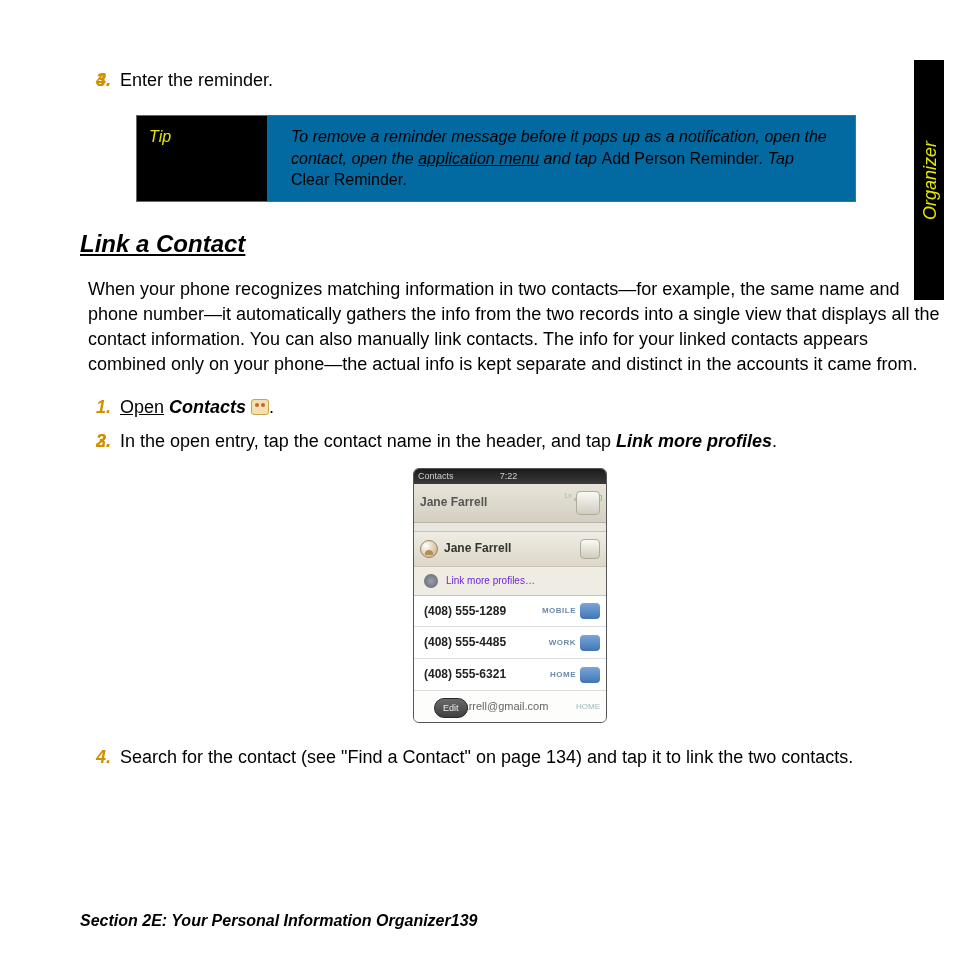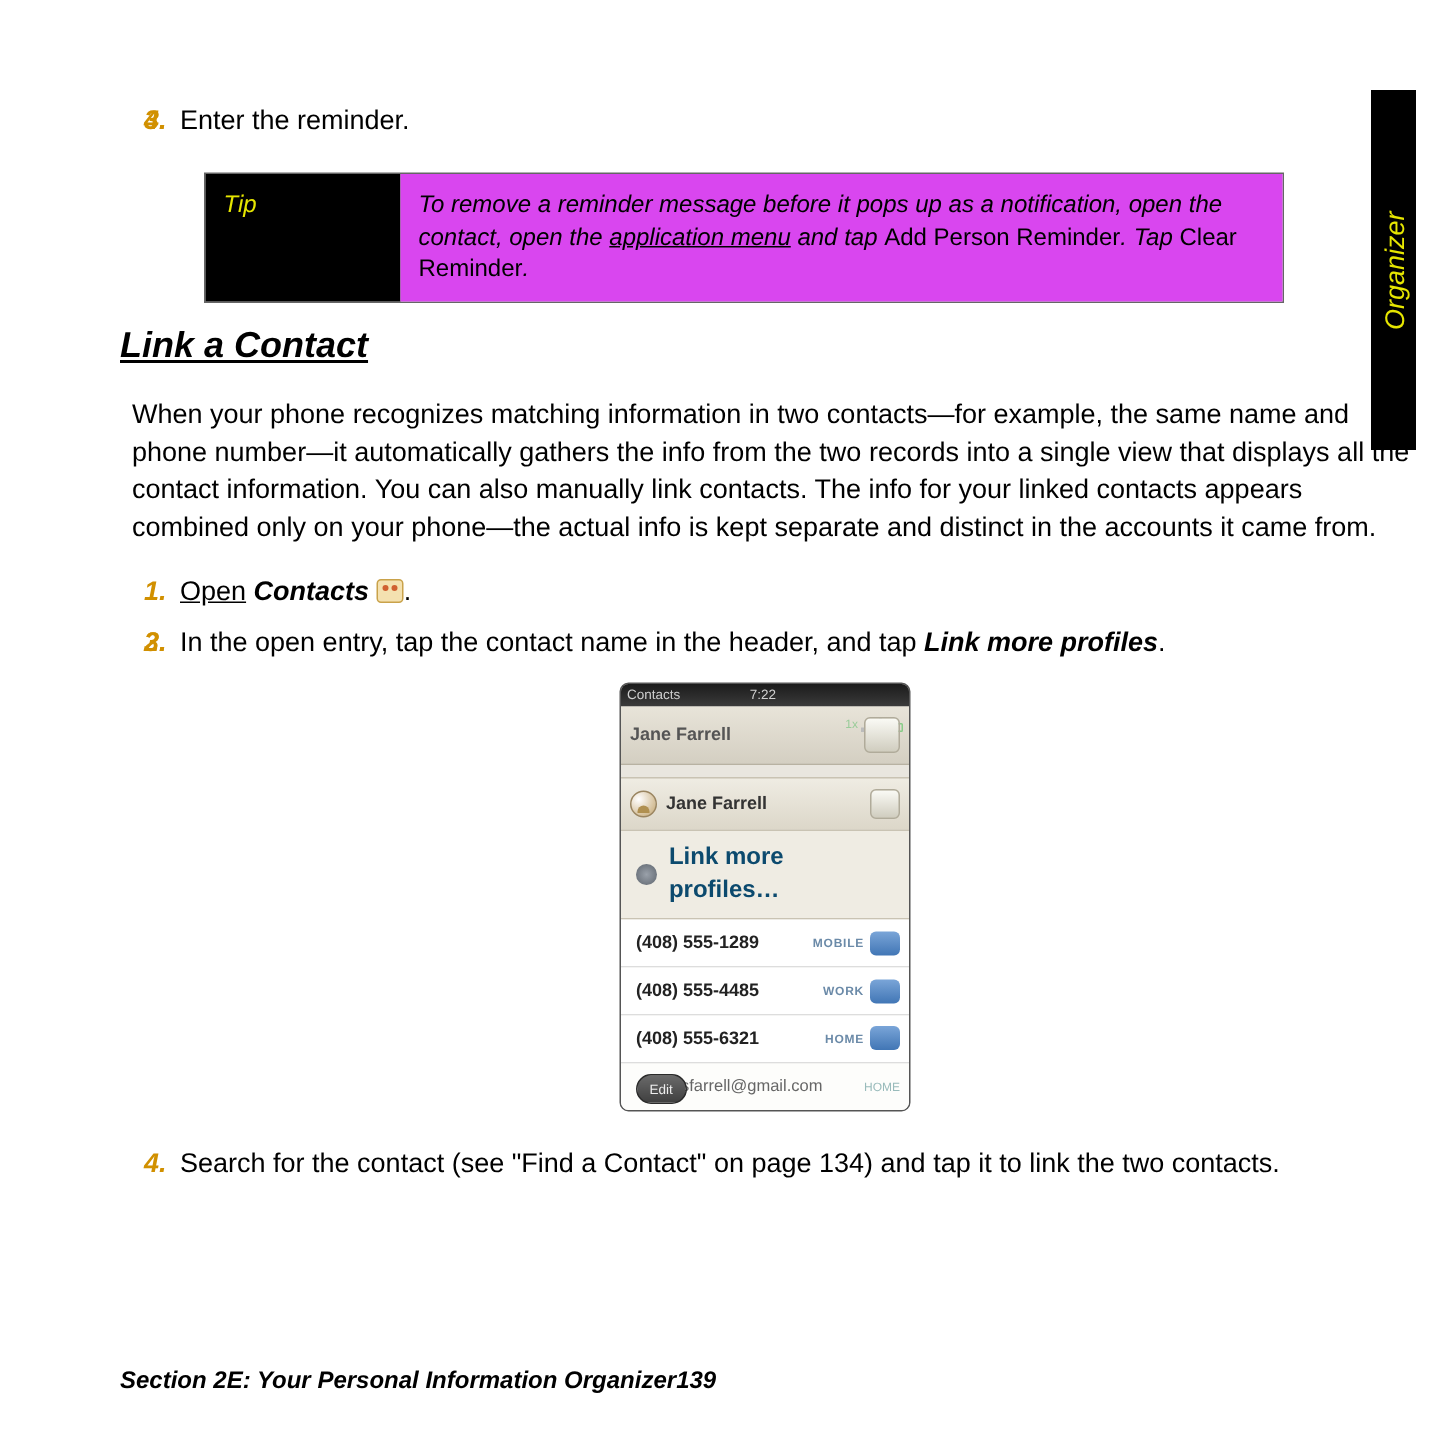--- a/index.html
+++ b/index.html
@@ -38,38 +38,38 @@
     width: 100%;
     height: 100%;
   }
   .content { width: 860px; }
   ol.numbered { list-style: none; padding-left: 22px; }
   ol.numbered li { margin-bottom: 8px; padding-left: 18px; position: relative; }
   .num { color: #d19000; font-weight: bold; font-style: italic; position: absolute; left: -6px; }
   .b-i { font-weight: bold; font-style: italic; }
   .u { text-decoration: underline; }
   .tip-box {
-    margin: 22px 0 12px 56px;
+    margin: 22px 0 25px 56px;
     border: 1px solid #666;
     display: flex;
     width: 720px;
   }
   .tip-label {
     background: #000;
     color: #e6e600;
     font-style: italic;
     width: 130px;
     padding: 10px 12px;
     font-size: 16px;
     flex-shrink: 0;
   }
   .tip-body {
-    background: #d946ef;
-    font-style: italic;
-    padding: 10px 12px;
+    background: #0369a1;
+    font-style: italic;
+    padding: 10px 24px;
     font-size: 16px;
     line-height: 1.35;
     flex: 1;
   }
   .tip-body .plain { font-style: normal; }
   h2.section {
     font-style: italic;
     font-weight: bold;
     font-size: 24px;
     margin: 8px 0 16px 0;
@@ -158,23 +158,22 @@
     width:8px; height:5px; background:#b09050; border-radius: 5px 5px 0 0;
   }
   .ph-pname { font-weight: bold; color: #333; font-size: 12px; flex: 1; }
   .ph-link {
     background: #efece3;
     padding: 7px 6px 7px 10px;
     display: flex;
     align-items: center;
     gap: 8px;
     border-bottom: 1px solid #c9c3b3;
-    font-size: 16px;
-    color: #0c4a6e;
-    font-weight: bold;
+    font-size: 10px;
+    color: #6d28d9;
   }
   .link-icon {
     width: 14px; height: 14px;
     background: radial-gradient(circle, #9aa1aa, #5d646d);
     border-radius: 50%;
   }
   .ph-row {
     background: #fff;
     padding: 7px 6px 7px 10px;
     display: flex;
@@ -201,21 +200,21 @@
     display: flex;
     align-items: center;
     gap: 6px;
     font-size: 11px;
     color: #666;
     position: relative;
   }
   .ph-email-type { font-size: 8px; color: #9bb; margin-left: auto; }
   .edit-btn {
     position: absolute;
-    left: 10px;
+    left: 20px;
     bottom: 4px;
     background: linear-gradient(#6a6a6a, #3f3f3f);
     color: #eee;
     font-size: 9px;
     padding: 3px 8px;
     border-radius: 10px;
     border: 1px solid #2a2a2a;
   }
   .email-text { margin-left: 34px; }
 

